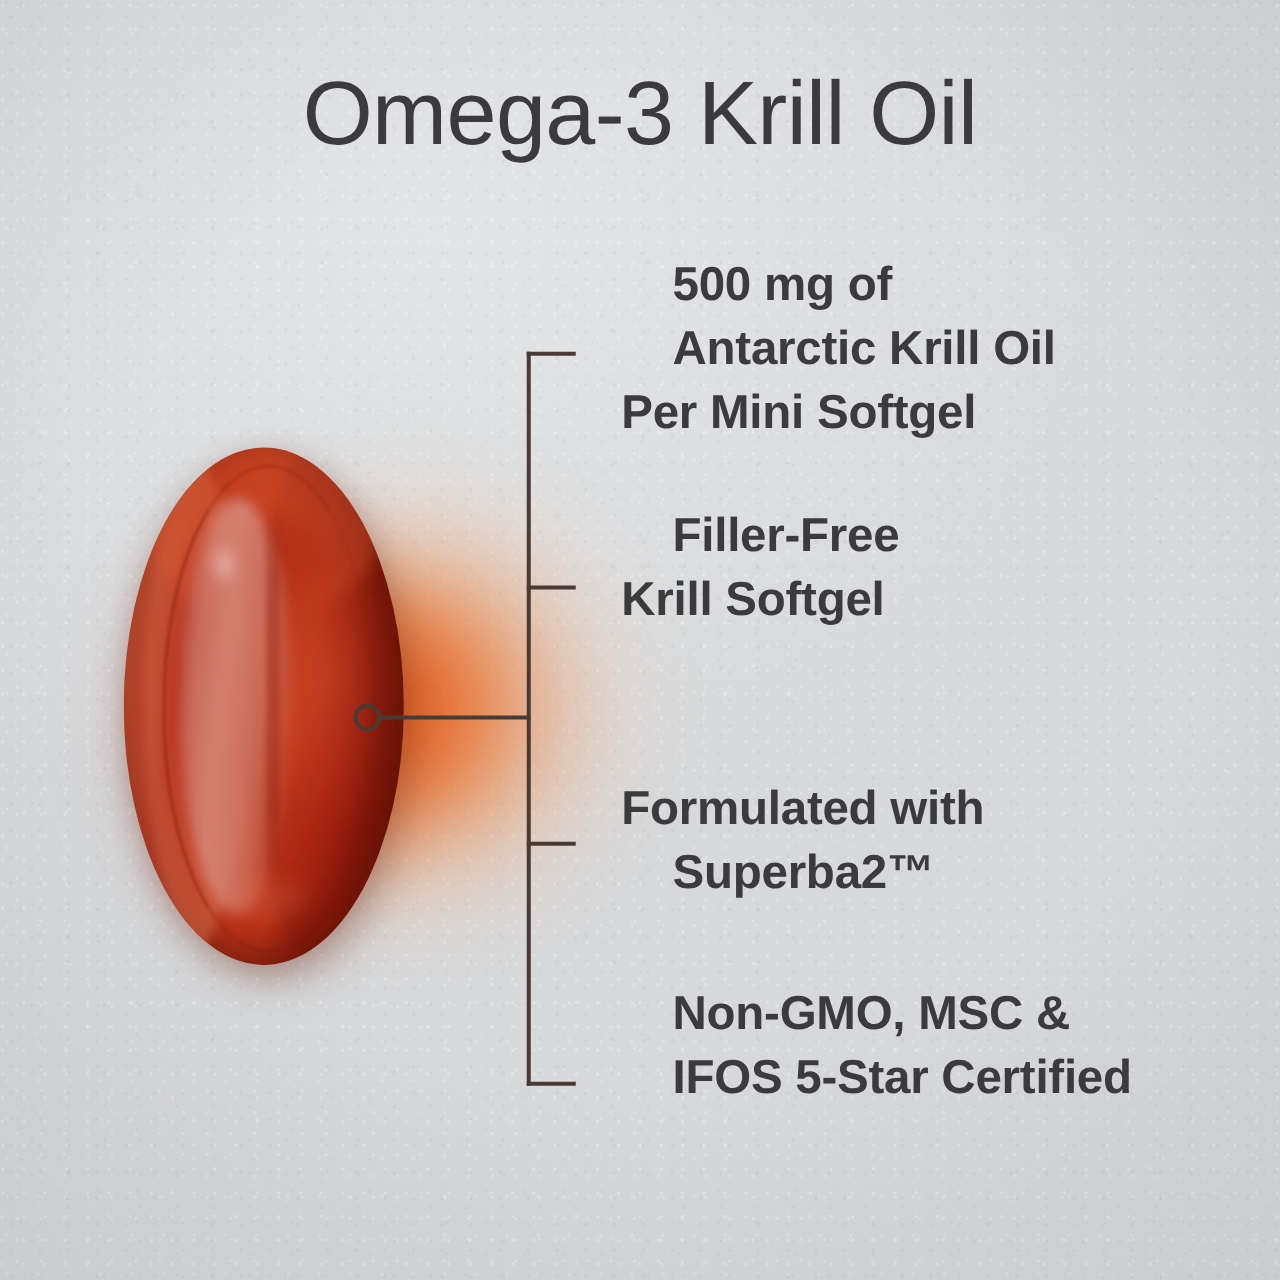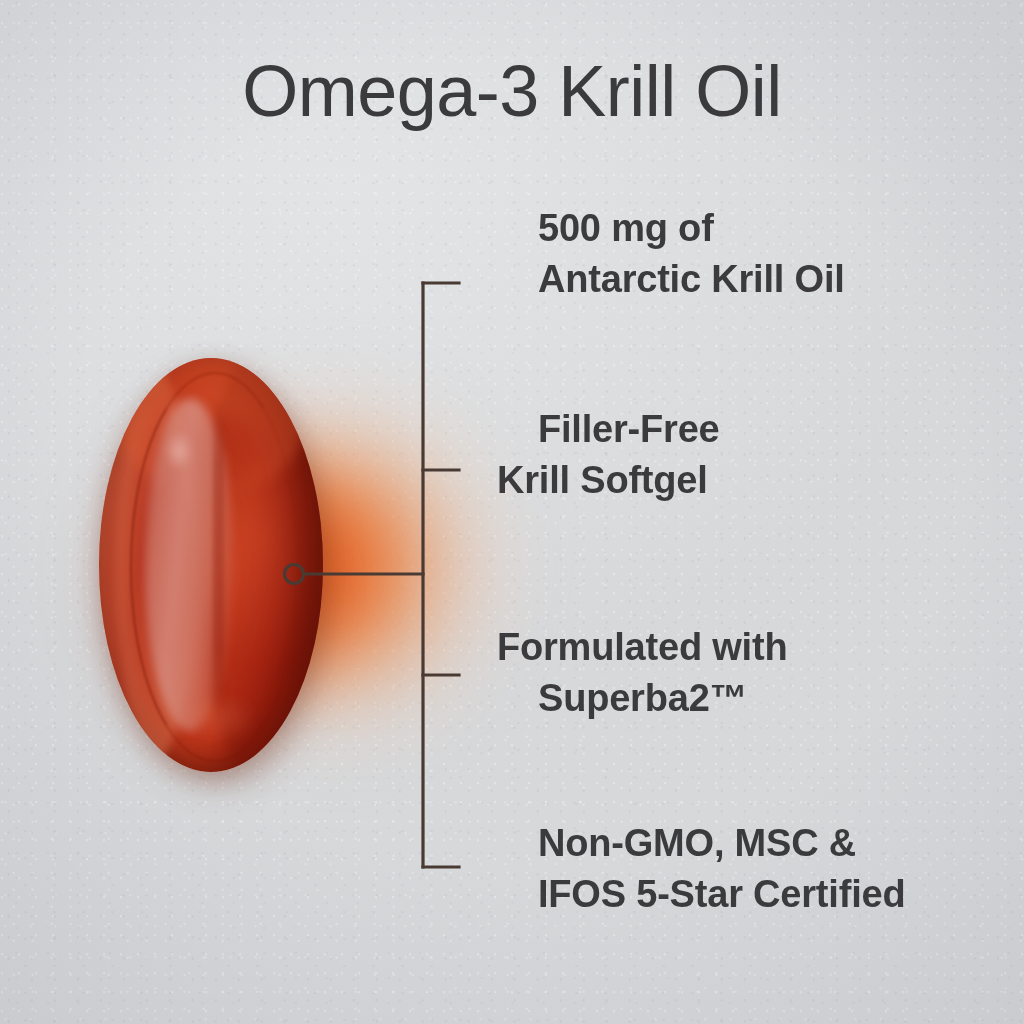--- a/index.html
+++ b/index.html
@@ -280,21 +280,21 @@
     letter-spacing: -0.2px;
     white-space: nowrap;
   }
   .callout .ln { display: block; }
   .b { font-weight: 700; margin-left: 41px; }
   .r { font-weight: 700; }
 
   #callout-1 { top: 203px; }
   #callout-2 { top: 404px; }
   #callout-3 { top: 622px; }
-  #callout-4 { top: 818px; }
+  #callout-4 { top: 786px; }
 </style>
 </head>
 <body>
 
 <div id="stage">
 
   <div class="bg-base"></div>
   <div class="bg-tex"></div>
   <div class="bg-vig"></div>
 
@@ -326,20 +326,21 @@
       <line x1="423" y1="283" x2="459" y2="283"></line>
       <line x1="423" y1="470" x2="459" y2="470"></line>
       <line x1="423" y1="675" x2="459" y2="675"></line>
       <line x1="423" y1="867" x2="459" y2="867"></line>
     </g>
   </svg>
 
   <div class="callout" id="callout-1">
     <span class="ln"><span class="b">500 mg</span><span class="r"> of</span></span>
     <span class="ln b">Antarctic Krill Oil</span>
+    <span class="ln r">Per Mini Softgel</span>
   </div>
 
   <div class="callout" id="callout-2">
     <span class="ln b">Filler-Free</span>
     <span class="ln r">Krill Softgel</span>
   </div>
 
   <div class="callout" id="callout-3">
     <span class="ln r">Formulated with</span>
     <span class="ln b">Superba2™</span>

